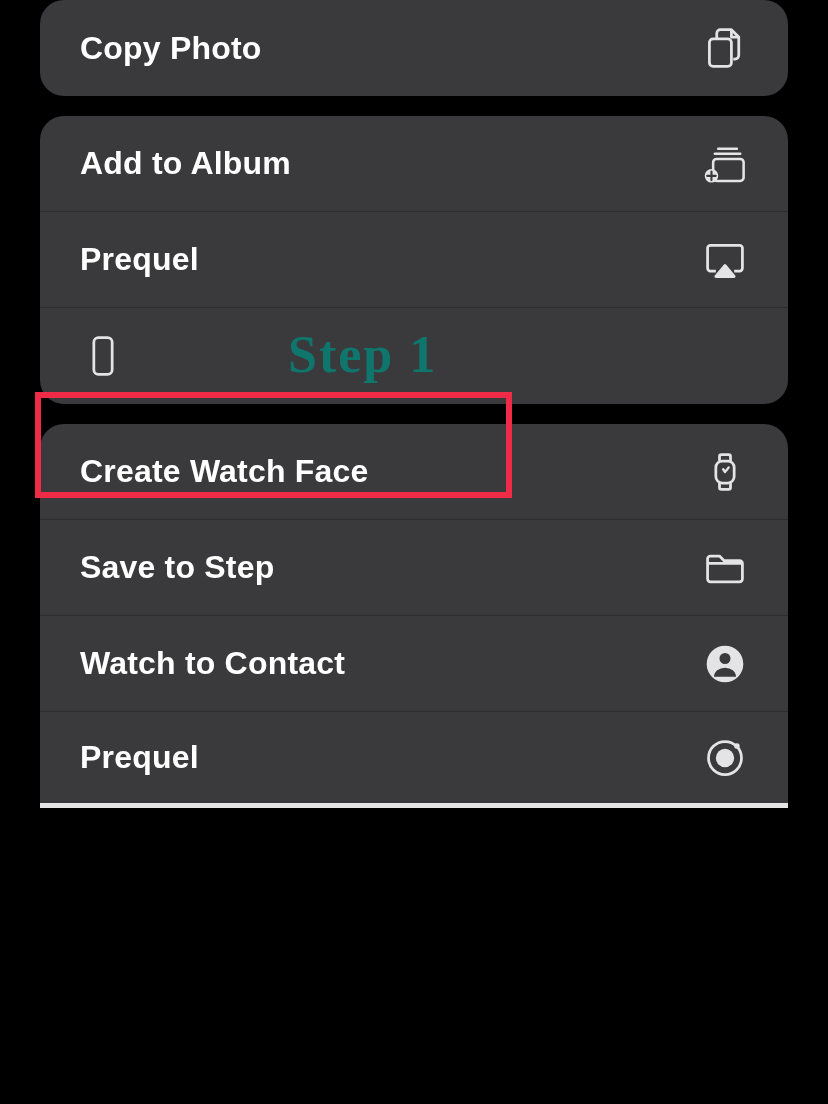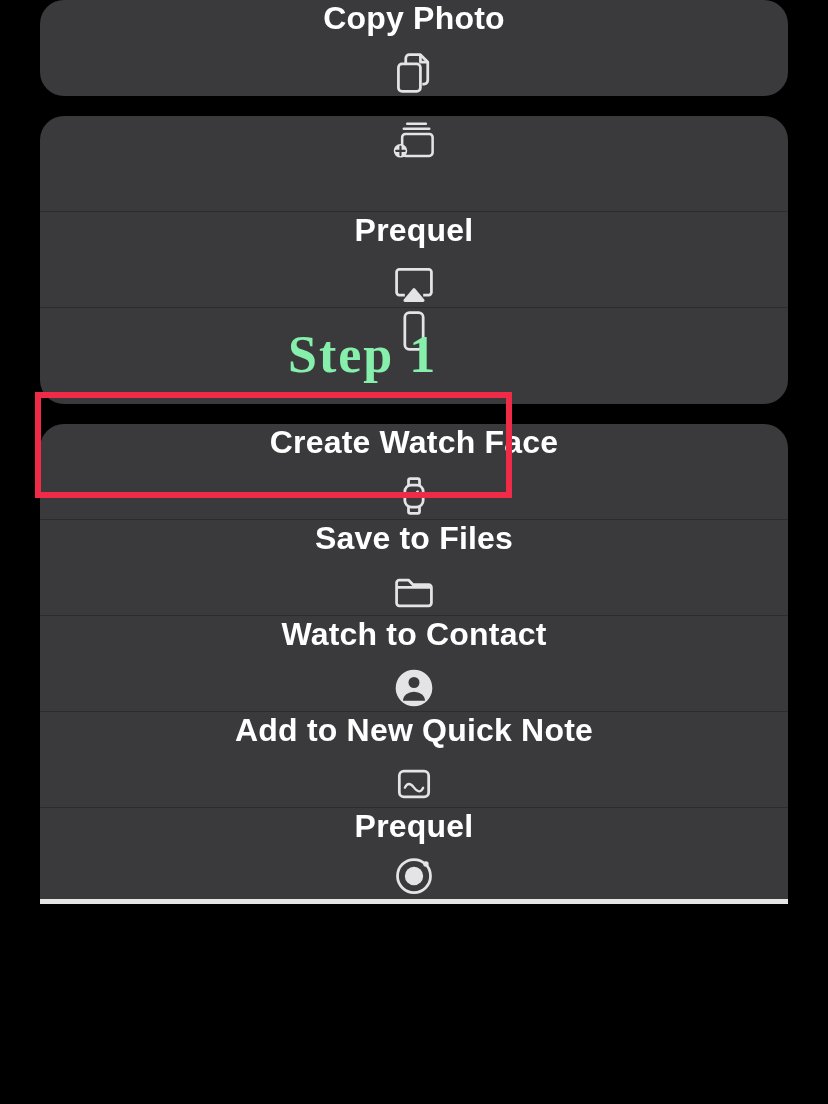--- a/index.html
+++ b/index.html
@@ -25,21 +25,20 @@
     margin-bottom: 20px;
   }
   .menu-item {
     display: flex;
     align-items: center;
     justify-content: space-between;
     padding: 0 40px;
     height: 96px;
     border-bottom: 1px solid #2c2c2e;
     cursor: pointer;
-    flex-direction: column;
   }
   .menu-item:last-child {
     border-bottom: none;
   }
   .menu-item-label {
     color: #fff;
     font-size: 32px;
     font-weight: 600;
     letter-spacing: 0.2px;
   }
@@ -59,21 +58,21 @@
     position: absolute;
     border: 6px solid #ef2b47;
     pointer-events: none;
     left: 35px;
     top: 392px;
     width: 477px;
     height: 106px;
   }
   .annotation {
     position: absolute;
-    color: #86efac;
+    color: #0f766e;
     font-family: Georgia, "Times New Roman", serif;
     font-size: 52px;
     font-weight: 700;
     letter-spacing: 2px;
     left: 288px;
     top: 325px;
     pointer-events: none;
   }
   .group.last {
      border-bottom-left-radius: 0;
@@ -97,20 +96,21 @@
           <rect x="7" y="14" width="24" height="30" rx="4"></rect>
           <path d="M15 14 V8 a4 4 0 0 1 4 -4 h12 l8 8 v20 a4 4 0 0 1 -4 4 h-2"></path>
           <path d="M31 4 v8 h8" fill="none"></path>
         </svg>
       </span>
     </div>
   </div>
 
   <div class="group">
     <div class="menu-item">
+      <span class="menu-item-label">Add to Album</span>
       <span class="icon">
         <svg viewBox="0 0 52 48" fill="none" stroke="currentColor" stroke-width="3">
           <path d="M18 6 h22" stroke-linecap="round"></path>
           <path d="M14 12 h30" stroke-linecap="round"></path>
           <rect x="12" y="18" width="36" height="26" rx="4"></rect>
           <circle cx="10" cy="38" r="8" fill="currentColor" stroke="none"></circle>
           <path d="M10 33 v10 M5 38 h10" stroke="#3a3a3c" stroke-width="2.5" stroke-linecap="round"></path>
         </svg>
       </span>
     </div>
@@ -138,44 +138,35 @@
       <span class="icon">
         <svg viewBox="0 0 48 48" fill="none" stroke="currentColor" stroke-width="3">
           <rect x="14" y="12" width="20" height="24" rx="7"></rect>
           <path d="M18 12 v-5 a2 2 0 0 1 2 -2 h8 a2 2 0 0 1 2 2 v5"></path>
           <path d="M18 36 v5 a2 2 0 0 0 2 2 h8 a2 2 0 0 0 2 -2 v-5"></path>
           <path d="M22 21 l2 3 l4 -5" stroke-width="2.5" stroke-linecap="round" stroke-linejoin="round"></path>
         </svg>
       </span>
     </div>
     <div class="menu-item">
-      <span class="menu-item-label">Save to Files</span>
+      <span class="menu-item-label">Save to Step</span>
       <span class="icon">
         <svg viewBox="0 0 48 48" fill="none" stroke="currentColor" stroke-width="3" stroke-linejoin="round">
           <path d="M5 14 a3 3 0 0 1 3 -3 h10 l5 5 h17 a3 3 0 0 1 3 3 v17 a3 3 0 0 1 -3 3 H8 a3 3 0 0 1 -3 -3 z"></path>
           <path d="M5 19 h38"></path>
         </svg>
       </span>
     </div>
     <div class="menu-item">
       <span class="menu-item-label">Watch to Contact</span>
       <span class="icon">
         <svg viewBox="0 0 48 48">
           <circle cx="24" cy="24" r="20" fill="currentColor"></circle>
           <circle cx="24" cy="18" r="6" fill="#3a3a3c"></circle>
           <path d="M12 38 a12 10 0 0 1 24 0" fill="#3a3a3c"></path>
-        </svg>
-      </span>
-    </div>
-    <div class="menu-item">
-      <span class="menu-item-label">Add to New Quick Note</span>
-      <span class="icon">
-        <svg viewBox="0 0 48 48" fill="none" stroke="currentColor" stroke-width="3" stroke-linejoin="round">
-          <rect x="8" y="10" width="32" height="28" rx="5"></rect>
-          <path d="M14 28 q4 -8 10 0 t10 0" stroke-width="2.5" stroke-linecap="round"></path>
         </svg>
       </span>
     </div>
     <div class="menu-item">
       <span class="menu-item-label">Prequel</span>
       <span class="icon">
         <svg viewBox="0 0 48 48" fill="none" stroke="currentColor" stroke-width="3">
           <circle cx="24" cy="24" r="18"></circle>
           <circle cx="24" cy="24" r="10" fill="currentColor" stroke="none"></circle>
           <circle cx="37" cy="11" r="3" fill="currentColor" stroke="none"></circle>

